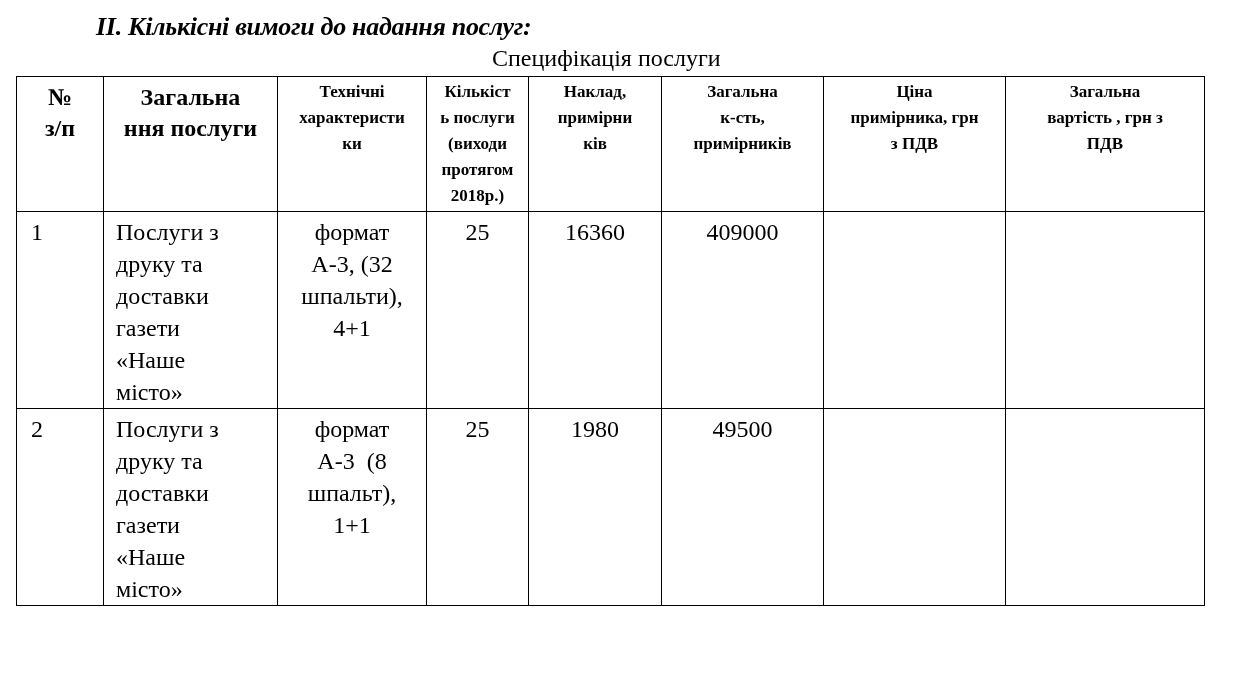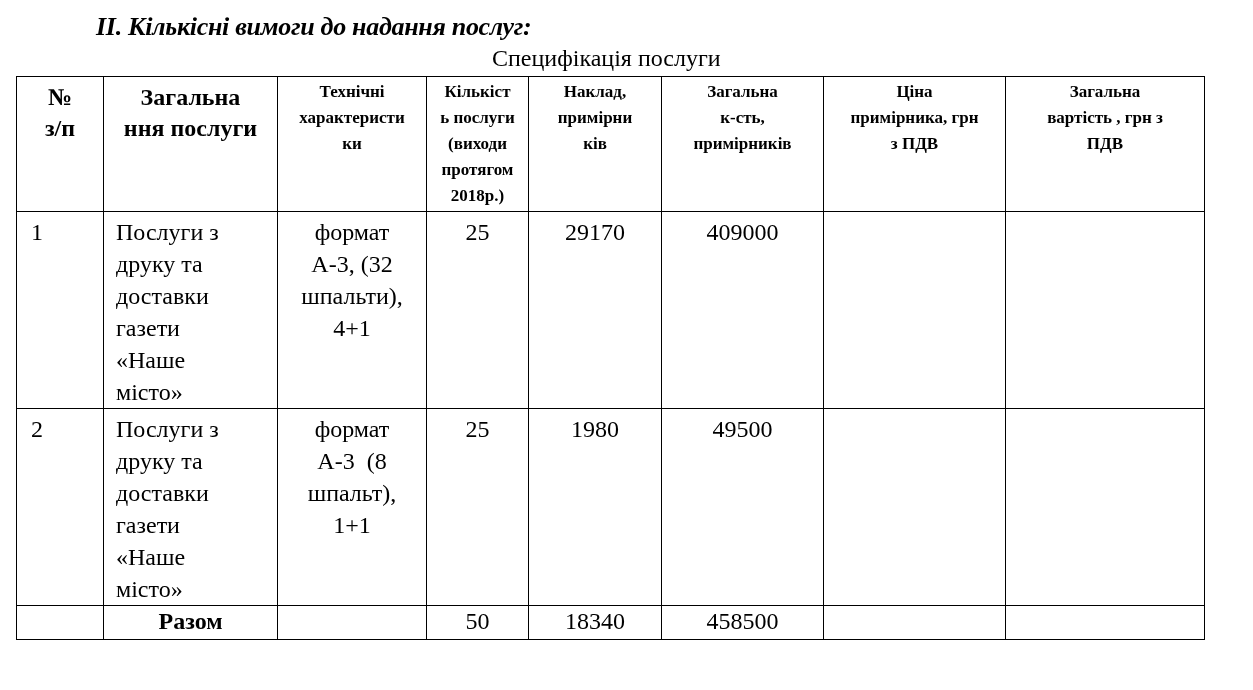--- a/index.html
+++ b/index.html
@@ -95,21 +95,21 @@
       <span class="cell-line">«Наше</span>
       <span class="cell-line">місто»</span>
     </td>
     <td class="center">
       <span class="cell-line">формат</span>
       <span class="cell-line">А-3, (32</span>
       <span class="cell-line">шпальти),</span>
       <span class="cell-line">4+1</span>
     </td>
     <td class="center">25</td>
-    <td class="center">29170</td>
+    <td class="center">16360</td>
     <td class="center">409000</td>
     <td class="center"></td>
     <td class="center"></td>
   </tr>
 
   <tr class="r2">
     <td class="num">2</td>
     <td class="name">
       <span class="cell-line">Послуги з</span>
       <span class="cell-line">друку та</span>
@@ -124,24 +124,14 @@
       <span class="cell-line">шпальт),</span>
       <span class="cell-line">1+1</span>
     </td>
     <td class="center">25</td>
     <td class="center">1980</td>
     <td class="center">49500</td>
     <td class="center"></td>
     <td class="center"></td>
   </tr>
 
-  <tr class="tot">
-    <td></td>
-    <td class="center total-label">Разом</td>
-    <td></td>
-    <td class="center">50</td>
-    <td class="center">18340</td>
-    <td class="center">458500</td>
-    <td></td>
-    <td></td>
-  </tr>
 </tbody>
   </table>
 
 </body></html>

